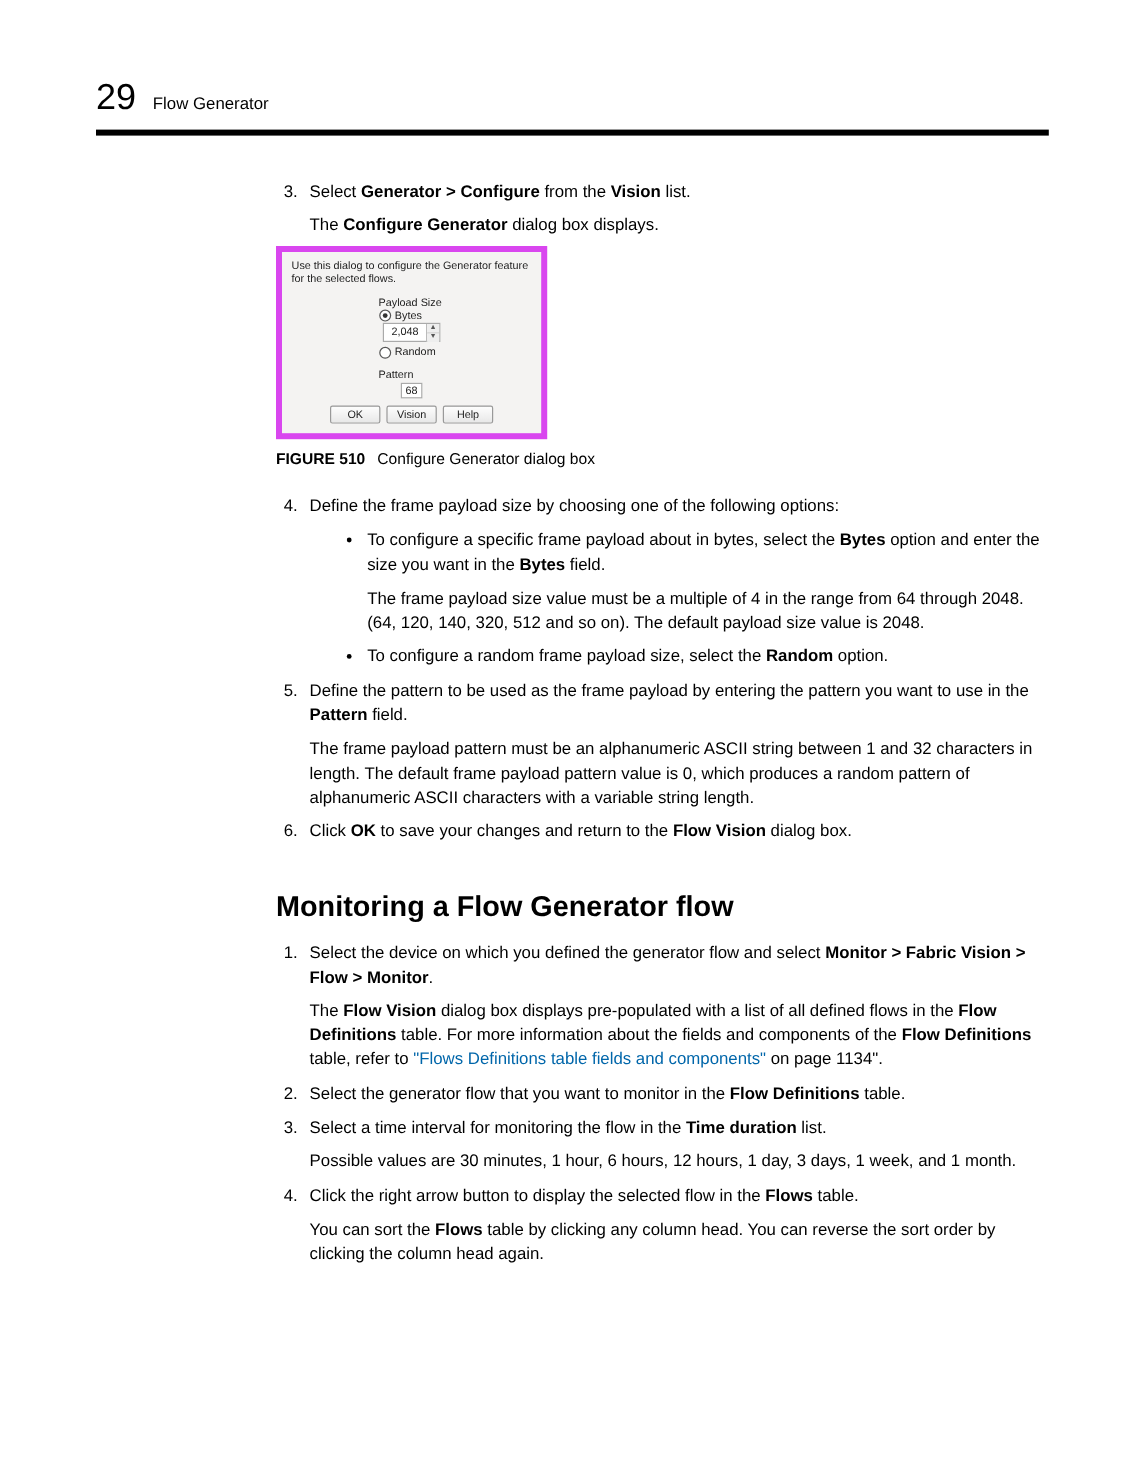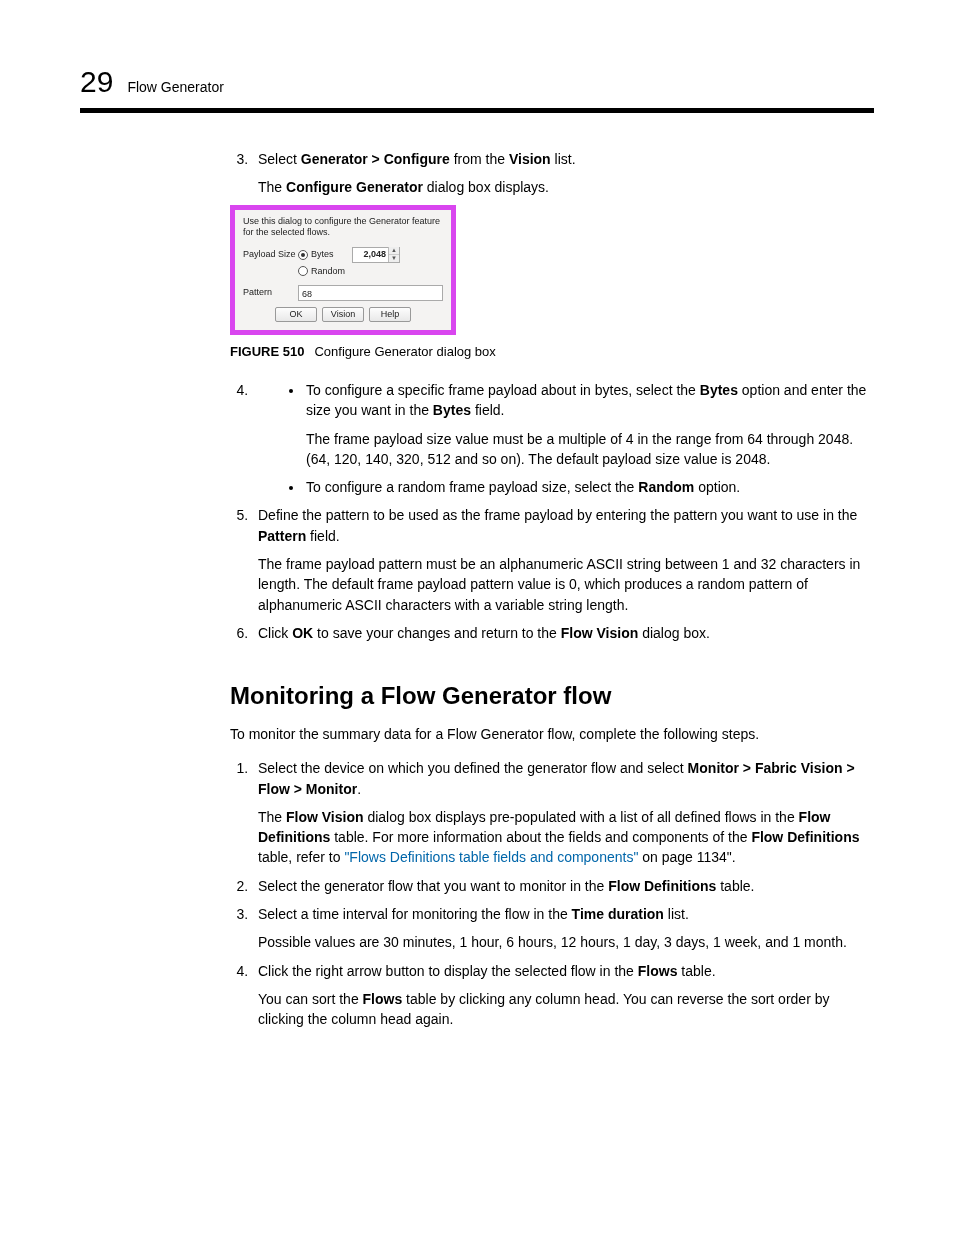--- a/index.html
+++ b/index.html
@@ -85,20 +85,21 @@
     margin: 6px 0 4px 0;
     line-height: 1.25;
   }
   .dlg-desc {
     margin-bottom: 8px;
   }
   .dlg-row {
     display: flex;
     align-items: center;
     margin: 3px 0;
+    flex-direction: column;
   }
   .dlg-label-col {
     width: 55px;
     flex: 0 0 auto;
   }
   .dlg-opt-col {
     width: 54px;
     display: flex;
     align-items: center;
     gap: 3px;
@@ -112,24 +113,23 @@
   .spinner {
     display: flex;
     border: 1px solid #aaa;
     background: #fff;
     height: 14px;
     width: 46px;
     align-items: center;
   }
   .spinner-val {
     flex: 1;
-    text-align: right;
+    text-align: center;
     padding: 0 2px;
     font-size: 9px;
-    font-weight: bold;
   }
   .spinner-btns {
     width: 10px;
     display: flex;
     flex-direction: column;
     border-left: 1px solid #bbb;
   }
   .spinner-btns span {
     height: 7px;
     line-height: 6px;
@@ -226,20 +226,21 @@
       <div class="dlg-btn">Help</div>
     </div>
   </div>
 
   <div class="figure-caption">
     <span class="label">FIGURE 510</span><span>Configure Generator dialog box</span>
   </div>
 
   <ol class="steps" start="4">
     <li>
+      <span>Define the frame payload size by choosing one of the following options:</span>
       <ul class="bullets">
         <li>
           <span>To configure a specific frame payload about in bytes, select the </span><span class="bold">Bytes</span><span> option and enter the size you want in the </span><span class="bold">Bytes</span><span> field.</span>
           <div class="bullet-sub">The frame payload size value must be a multiple of 4 in the range from 64 through 2048. (64, 120, 140, 320, 512 and so on). The default payload size value is 2048.</div>
         </li>
         <li>
           <span>To configure a random frame payload size, select the </span><span class="bold">Random</span><span> option.</span>
         </li>
       </ul>
     </li>
@@ -248,21 +249,20 @@
       <span>Define the pattern to be used as the frame payload by entering the pattern you want to use in the </span><span class="bold">Pattern</span><span> field.</span>
       <div class="bullet-sub">The frame payload pattern must be an alphanumeric ASCII string between 1 and 32 characters in length. The default frame payload pattern value is 0, which produces a random pattern of alphanumeric ASCII characters with a variable string length.</div>
     </li>
 
     <li>
       <span>Click </span><span class="bold">OK</span><span> to save your changes and return to the </span><span class="bold">Flow Vision</span><span> dialog box.</span>
     </li>
   </ol>
 
   <h2 class="section">Monitoring a Flow Generator flow</h2>
-  <div class="intro">To monitor the summary data for a Flow Generator flow, complete the following steps.</div>
 
   <ol class="steps" start="1">
     <li>
       <span>Select the device on which you defined the generator flow and select </span><span class="bold">Monitor &gt; Fabric Vision &gt; Flow &gt; Monitor</span><span>.</span>
       <div class="bullet-sub">
         <span>The </span><span class="bold">Flow Vision</span><span> dialog box displays pre-populated with a list of all defined flows in the </span><span class="bold">Flow Definitions</span><span> table. For more information about the fields and components of the </span><span class="bold">Flow Definitions</span><span> table, refer to </span><span class="link">"Flows Definitions table fields and components"</span><span> on page 1134".</span>
       </div>
     </li>
 
     <li>

